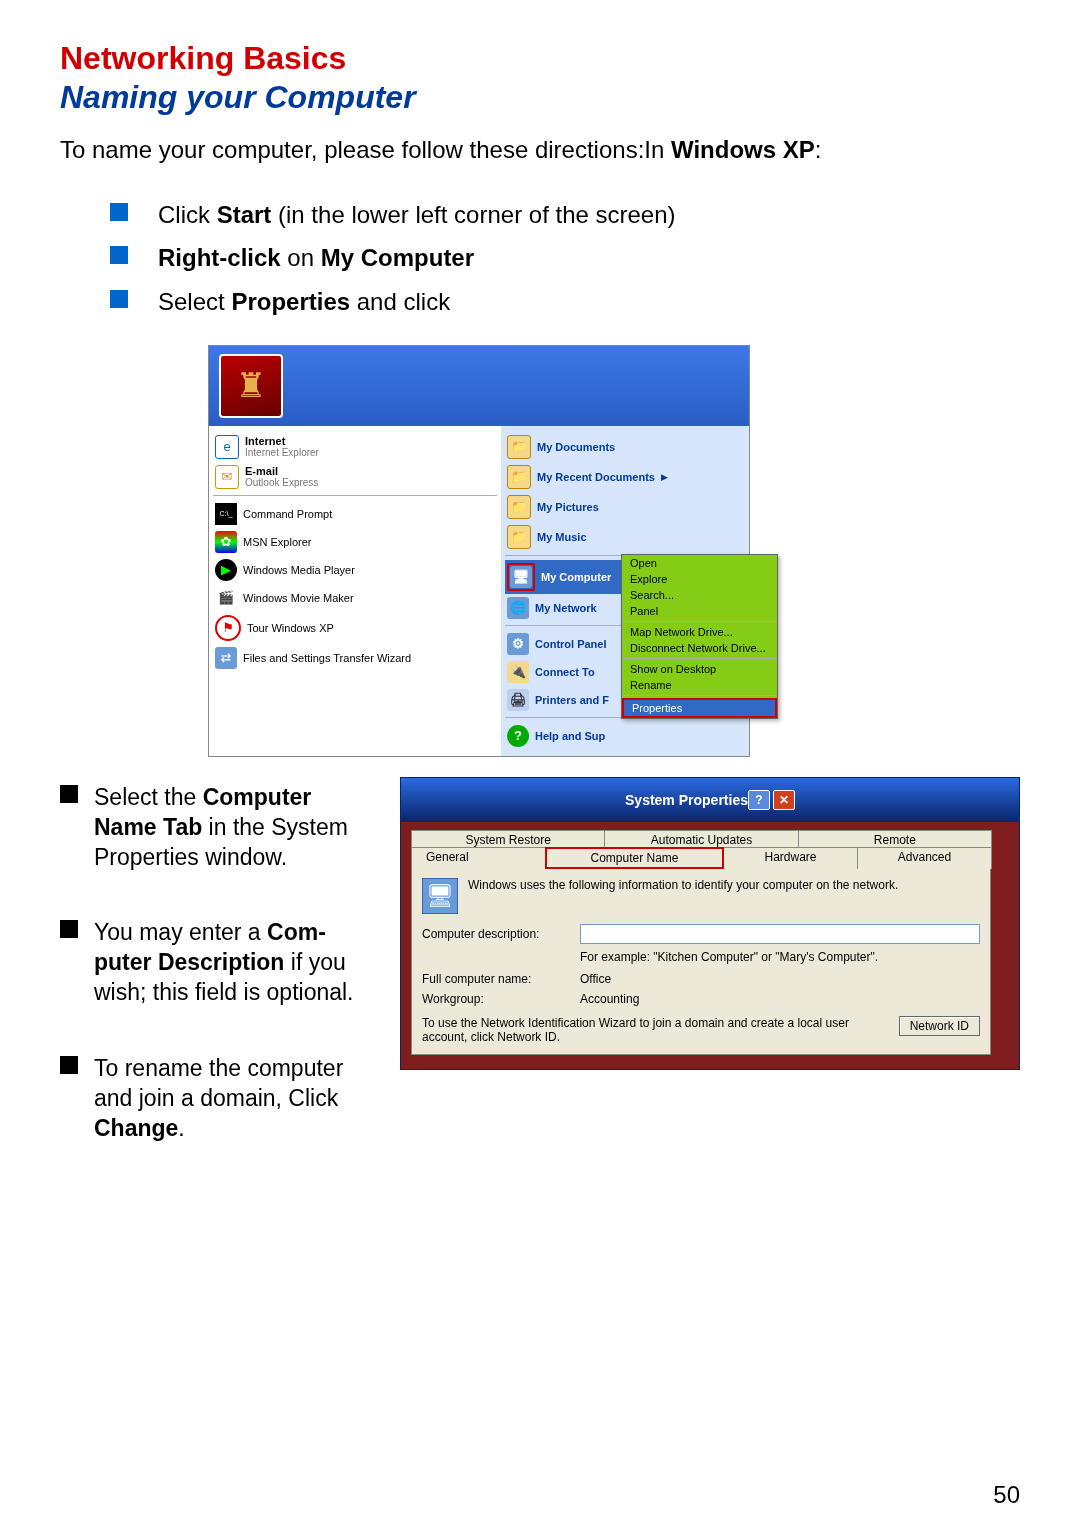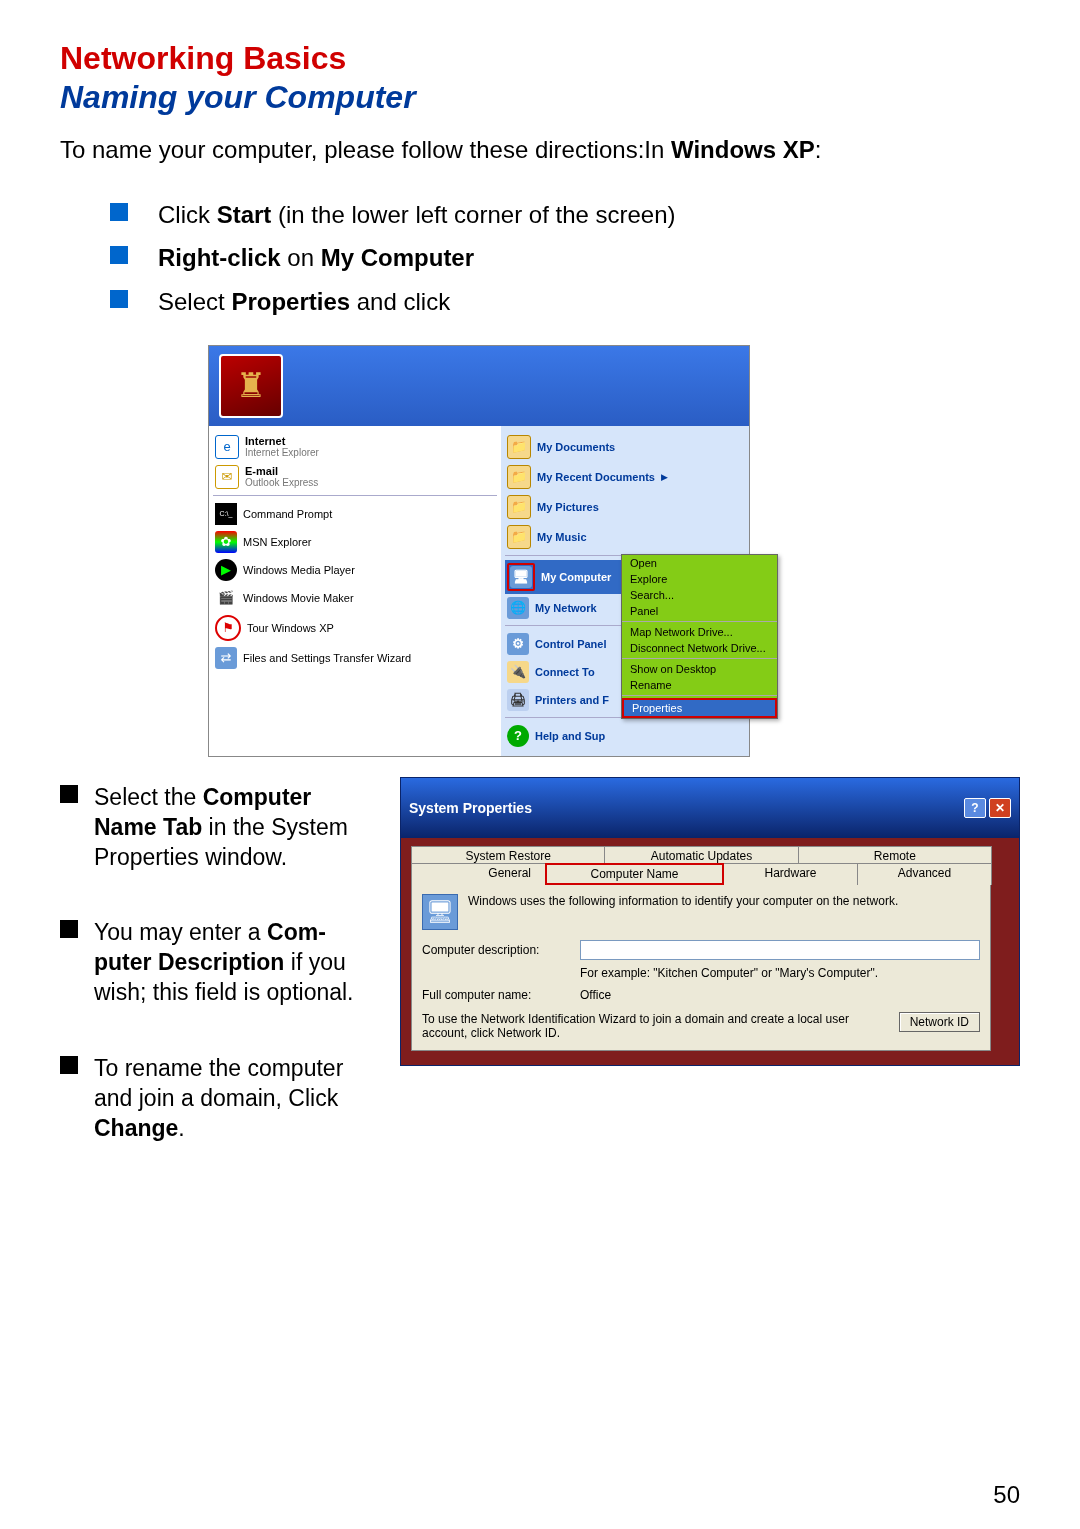--- a/index.html
+++ b/index.html
@@ -39,21 +39,21 @@
 .ctx{position:absolute;left:120px;top:128px;background:#84cc16;border:1px solid #666;box-shadow:2px 2px 4px rgba(0,0,0,.3);font-size:11px;color:#000;font-weight:normal;width:155px}
 .ctx div{padding:2px 8px}
 .ctx .sep{border-bottom:1px solid #aaa;margin:2px 0;padding:0;height:0}
 .ctx .hl{background:#316ac5;color:#fff;border:2px solid #d00000}
 .two-col{display:flex;gap:30px;align-items:flex-start;margin-top:14px}
 .left-notes{width:310px}
 ul.bl2{list-style:none;padding:0;margin:0}
 ul.bl2 li{font-size:23px;padding:6px 0 40px 34px;position:relative;line-height:1.3}
 ul.bl2 li::before{content:"";position:absolute;left:0;top:8px;width:18px;height:18px;background:#000}
 .sys{flex:1;border:1px solid #0a246a;font-family:Tahoma,Arial,sans-serif;position:relative}
-.sys-title{background:linear-gradient(#2a6ae0,#0a246a);color:#fff;font-weight:bold;font-size:14px;padding:20px 8px;display:flex;align-items:center;justify-content:space-between}
+.sys-title{background:linear-gradient(#2a6ae0,#0a246a);color:#fff;font-weight:bold;font-size:14px;padding:12px 8px;display:flex;align-items:center;justify-content:center}
 .win-btns{display:flex;gap:3px}
 .win-btn{width:20px;height:18px;border:1px solid #fff;border-radius:2px;display:flex;align-items:center;justify-content:center;font-size:12px;font-weight:bold}
 .win-help{background:#5a8ae0;color:#fff}
 .win-close{background:#d04020;color:#fff}
 .sys-body{background:#7f1d1d;padding:8px 28px 14px 10px;font-size:12px}
 .tabs{display:flex;flex-wrap:wrap;font-size:12px}
 .tab{border:1px solid #888;background:#ece9d8;padding:2px 14px;margin-right:-1px;margin-bottom:-1px;border-bottom:none}
 .tab.row1{flex:1;text-align:center}
 .tabs2{display:flex;margin-top:-1px}
 .tab.active{background:#ece9d8;border-bottom:1px solid #ece9d8;position:relative;z-index:1}
@@ -205,39 +205,43 @@
         <div class="win-btn win-close">✕</div>
       </div>
     </div>
     <div class="sys-body">
       <div class="tabs">
         <div class="tab row1">System Restore</div>
         <div class="tab row1">Automatic Updates</div>
         <div class="tab row1">Remote</div>
       </div>
       <div class="tabs tabs2">
-        <div class="tab" style="flex:1;text-align:right">General</div>
+        <div class="tab" style="flex:1;text-align:left">General</div>
         <div class="tab active hl" style="flex:1.4;text-align:center">Computer Name</div>
         <div class="tab" style="flex:1;text-align:center">Hardware</div>
         <div class="tab" style="flex:1;text-align:center">Advanced</div>
       </div>
       <div class="panel">
         <div class="pc-desc">
           <div class="pc-ic">🖥</div>
           <div>Windows uses the following information to identify your computer on the network.</div>
         </div>
         <div class="field-row">
           <span style="width:148px">Computer description:</span>
           <input class="txt" style="">
         </div>
         <div class="hint">For example: "Kitchen Computer" or "Mary's Computer".</div>
         <div class="field-row">
           <span style="width:148px">Full computer name:</span>
           <span>Office</span>
         </div>
+        <div class="field-row">
+          <span style="width:148px">Workgroup:</span>
+          <span>Accounting</span>
+        </div>
         <div class="netrow">
           <div style="flex:1">To use the Network Identification Wizard to join a domain and create a local user account, click Network ID.</div>
           <button class="btn">Network ID</button>
         </div>
       </div>
     </div>
   </div>
 </div>
 
 <div class="pg">50</div>

